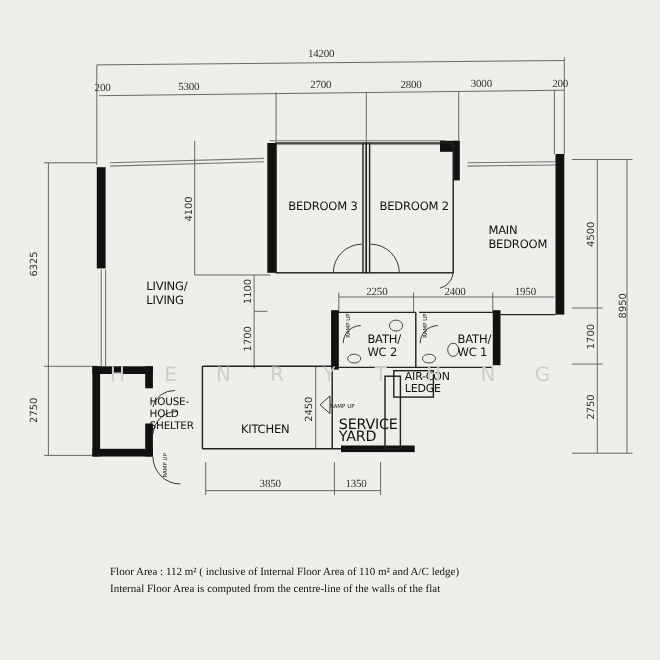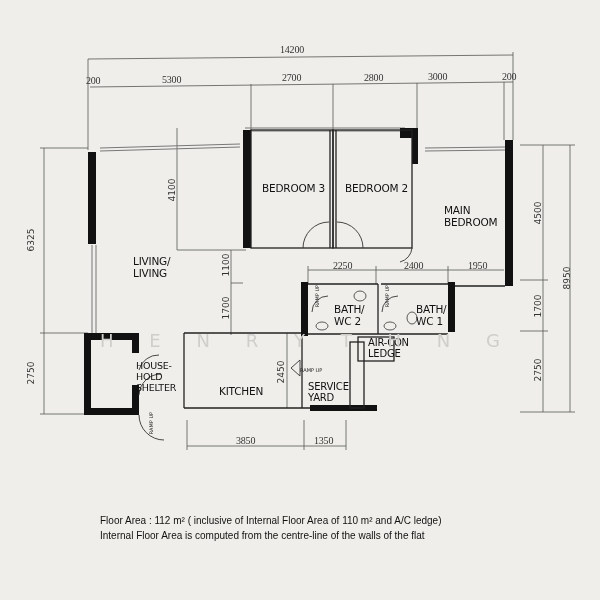--- a/index.html
+++ b/index.html
@@ -1,21 +1,21 @@
 <!DOCTYPE html>
 <html><head>
 <meta charset="utf-8">
 <style>
   html,body{margin:0;padding:0;}
   body{width:600px;height:600px;background:#efeeea;position:relative;overflow:hidden;font-family:"Liberation Sans",sans-serif;color:#1a1a1a;}
   .dim{position:absolute;font-size:10px;color:#333;font-family:Liberation Serif, serif;letter-spacing:-0.2px;}
   .vdim{position:absolute;font-size:9px;color:#333;font-family:"DejaVu Sans",sans-serif;transform:rotate(-90deg);transform-origin:center;white-space:nowrap;}
   .room{position:absolute;font-size:10.5px;color:#111;font-family:"DejaVu Sans",sans-serif;line-height:12px;letter-spacing:-0.2px;}
   .small{position:absolute;font-size:5px;color:#222;font-family:"DejaVu Sans",sans-serif;transform:rotate(-90deg);}
-  .footer{position:absolute;left:100px;font-family:Liberation Sans, sans-serif;font-size:10px;color:#111;}
+  .footer{position:absolute;left:100px;font-family:Liberation Serif, serif;font-size:10px;color:#111;}
   .wm{position:absolute;top:330px;left:100px;width:400px;display:flex;justify-content:space-between;font-size:18px;color:#cfcecb;font-family:"DejaVu Sans",sans-serif;pointer-events:none;}
   svg{position:absolute;left:0;top:0;}
 </style>
 </head>
 <body>
 
 <div>
   <svg width="600" height="600">
 
     <g stroke="#555" stroke-width="0.8" fill="none">
@@ -163,21 +163,21 @@
   </div>
   <div class="room" style="left:416px;top:303px;">
     <div>BATH/</div>
     <div>WC 1</div>
   </div>
   <div class="room" style="left:368px;top:337px;font-size:10px;line-height:11px;">
     <div>AIR-CON</div>
     <div>LEDGE</div>
   </div>
   <div class="room" style="left:219px;top:370px;margin-top:15px;">KITCHEN</div>
-  <div class="room" style="left:308px;top:381px;font-size:10px;line-height:11px;">
+  <div class="room" style="left:308px;top:381px;font-size:13px;line-height:11px;">
     <div>SERVICE</div>
     <div>YARD</div>
   </div>
   <div class="room" style="left:96px;top:360px;font-size:9.5px;line-height:11px;margin-left:40px;">
     <div>HOUSE-</div>
     <div>HOLD</div>
     <div>SHELTER</div>
   </div>
 
   <span class="small" style="left:306px;top:293px;">RAMP UP</span>

